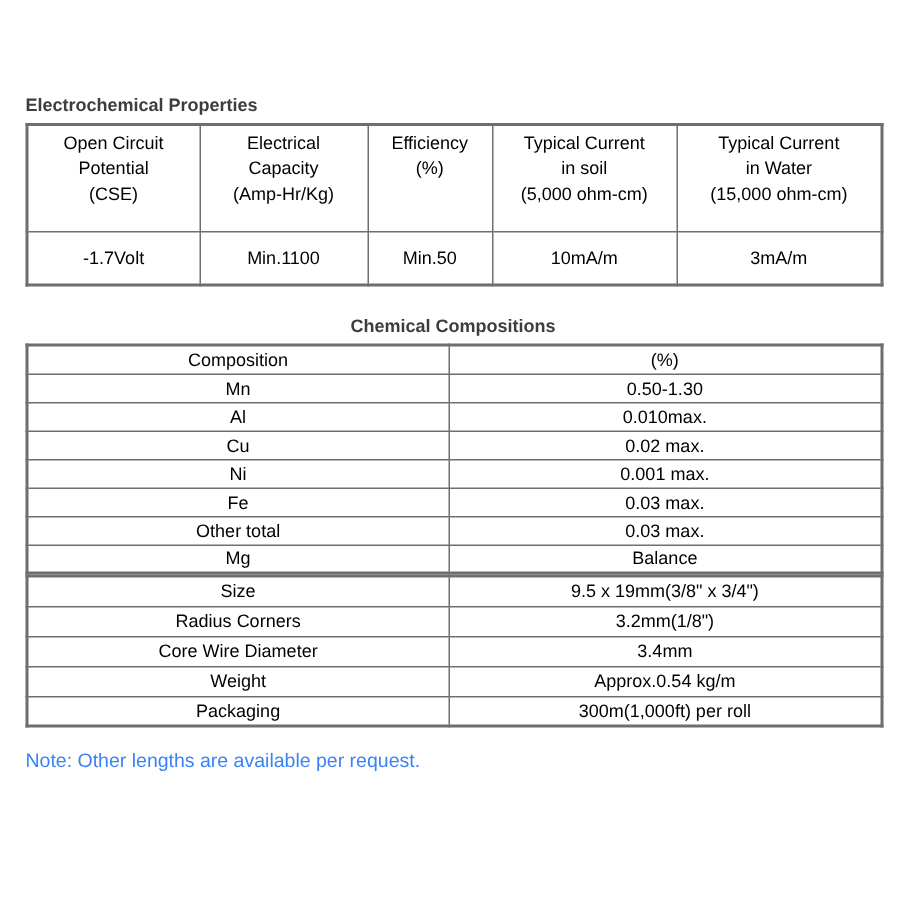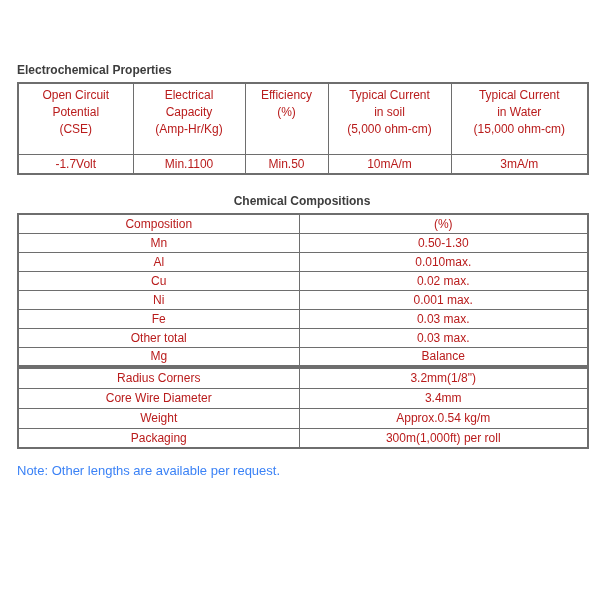--- a/index.html
+++ b/index.html
@@ -20,40 +20,40 @@
     font-weight: bold;
     color: #3d3d3d;
     line-height: 15px;
     margin-bottom: 4px;
   }
   table {
     width: 570px;
     border-collapse: collapse;
     table-layout: fixed;
     font-size: 12px;
-    color: #b91c1c;
+    color: #000000;
   }
   table, th, td {
     border: 1px solid #6e6e6e;
   }
   table { border-width: 2px; }
   th, td {
     text-align: center;
     font-weight: normal;
     overflow: hidden;
   }
   
   .ec-table th {
     height: 71px;
     vertical-align: top;
     padding-top: 3px;
     line-height: 17px;
     white-space: pre-line;
   }
-  .ec-table td { height: 20px; vertical-align: middle; }
+  .ec-table td { height: 36px; vertical-align: middle; }
   
   .chem-table th, .chem-table td { height: 19px; vertical-align: middle; }
   
   .dim-table td { height: 20px; vertical-align: middle; }
   .gap-after-ec { margin-top: 19px; text-align: center; }
   .gap-after-chem { margin-top: 17px; }
   .footnote {
     margin-top: 14px;
     font-size: 13px;
     color: #3b82f6;
@@ -145,20 +145,24 @@
   </tbody>
     </table>
 
 
   <table class="dim-table">
     <colgroup>
       <col style="width:281px">
         <col style="width:289px">
     </colgroup>
     <tbody>
+        <tr>
+      <td>Size</td>
+      <td>9.5 x 19mm(3/8" x 3/4")</td>
+    </tr>
     <tr>
       <td>Radius Corners</td>
       <td>3.2mm(1/8")</td>
     </tr>
     <tr>
       <td>Core Wire Diameter</td>
       <td>3.4mm</td>
     </tr>
     <tr>
       <td>Weight</td>

